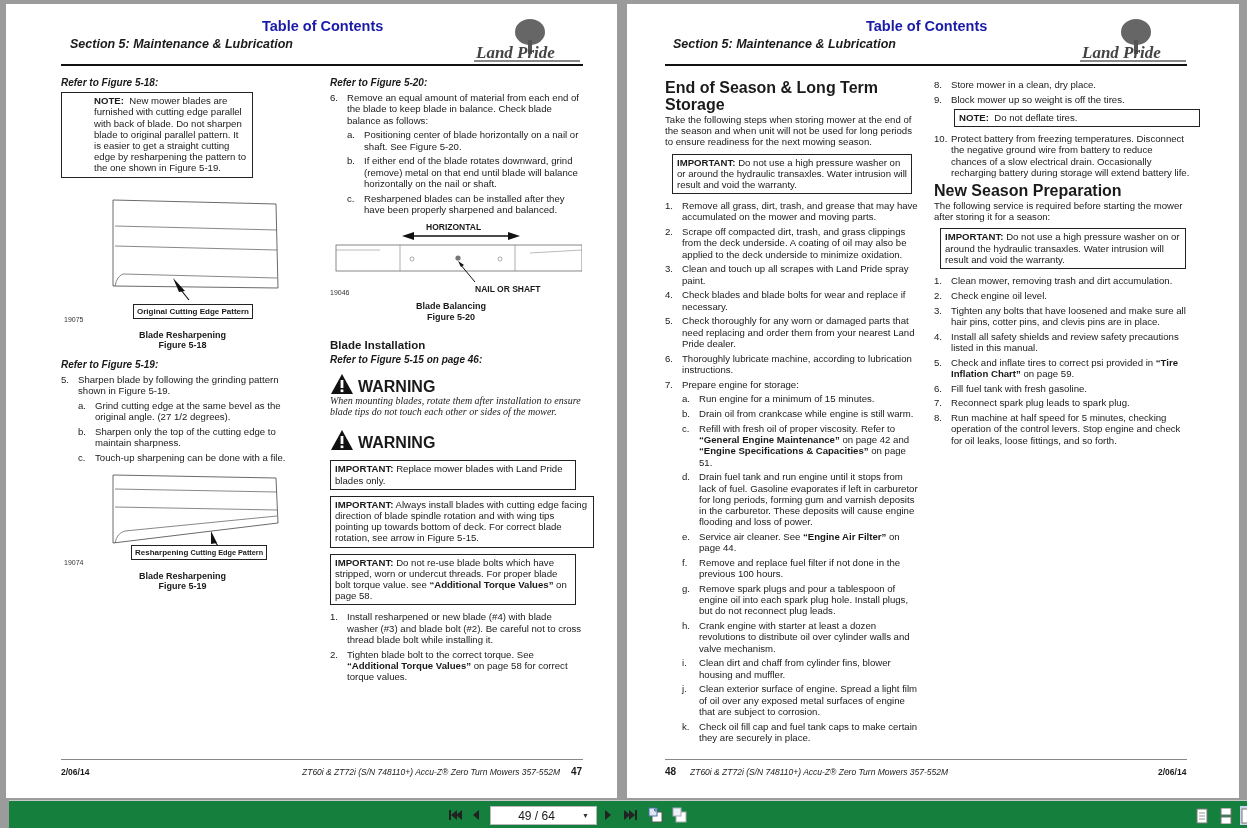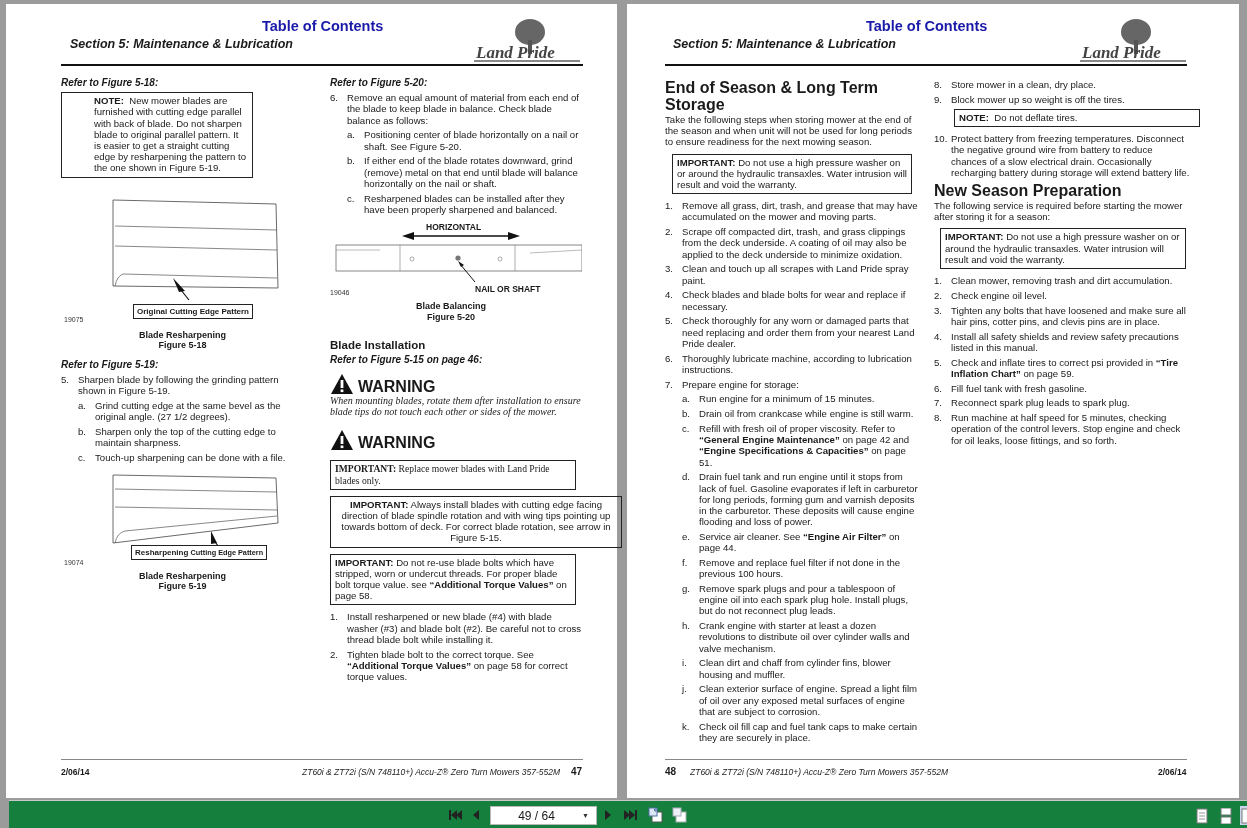--- a/index.html
+++ b/index.html
@@ -174,25 +174,25 @@
       </div>
       <div class="warn-text">When mounting blades, rotate them after installation to ensure blade tips do not touch each other or sides of the mower.</div>
       <div class="warn-title" style="margin-top:12px;">
         <svg width="24" height="22" viewBox="0 0 24 22">
             <polygon points="12,1 23,21 1,21" fill="#111"></polygon>
             <rect x="10.6" y="7" width="2.8" height="8" fill="#fff"></rect>
             <rect x="10.6" y="16.5" width="2.8" height="2.6" fill="#fff"></rect>
           </svg>
         <span>WARNING</span>
       </div>
-      <div class="box" style="margin-top:9px; width:246px;font-family:Liberation Serif, serif;">
+      <div class="box" style="margin-top:9px; width:246px;">
         <b>IMPORTANT:</b>
         <span>Replace mower blades with Land Pride blades only.</span>
       </div>
-      <div class="box" style="width:292px;text-align:center;">
+      <div class="box" style="width:264px;">
         <b>IMPORTANT:</b>
         <span>Always install blades with cutting edge facing direction of blade spindle rotation and with wing tips pointing up towards bottom of deck. For correct blade rotation, see arrow in Figure 5-15.</span>
       </div>
       <div class="box" style="width:246px;">
         <b>IMPORTANT:</b>
         <span>Do not re-use blade bolts which have stripped, worn or undercut threads. For proper blade bolt torque value. see </span><b>“Additional Torque Values”</b><span> on page 58.</span>
       </div>
       <div id="l-col2-steps">
           <div class="li">
             <span class="n">1.</span>

